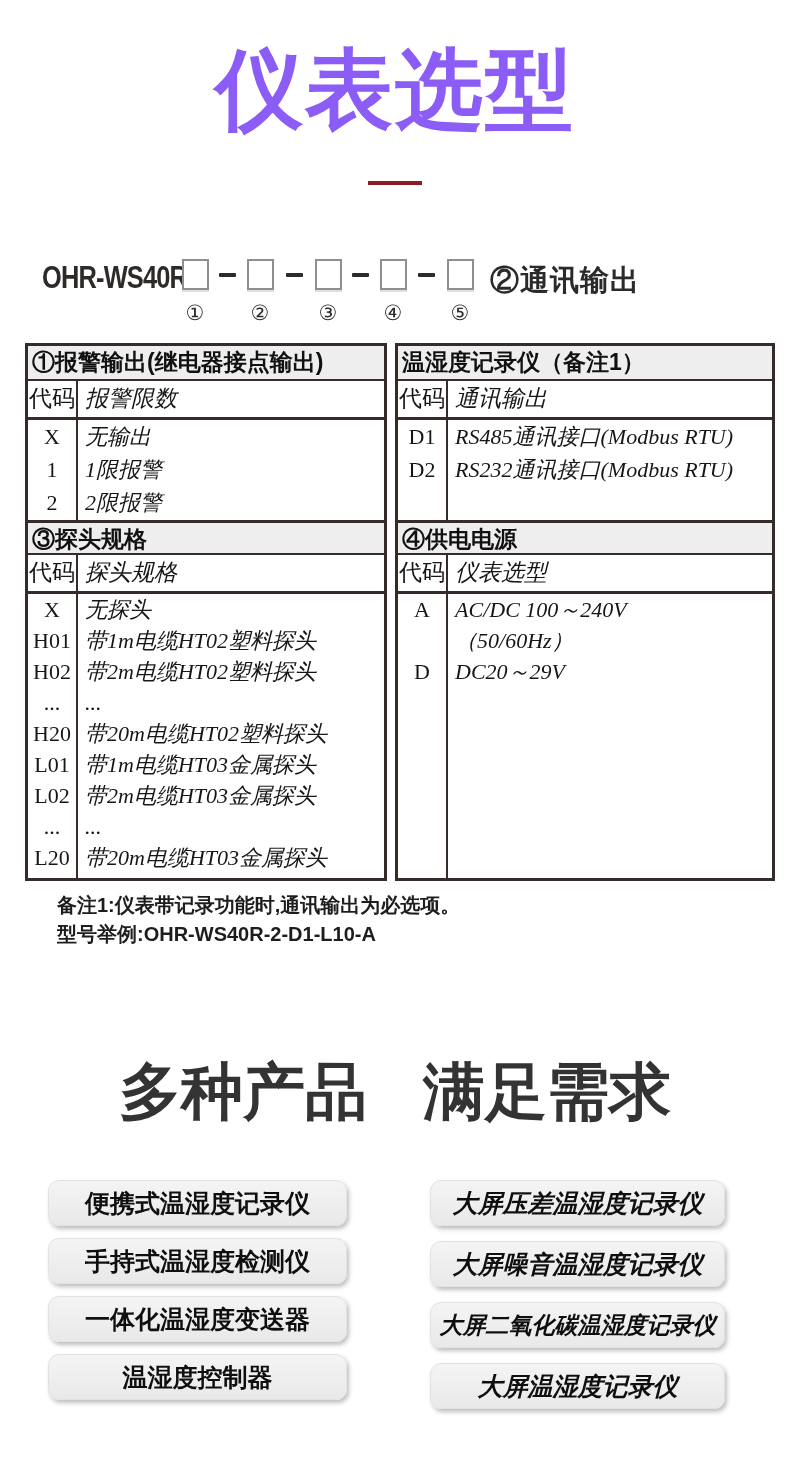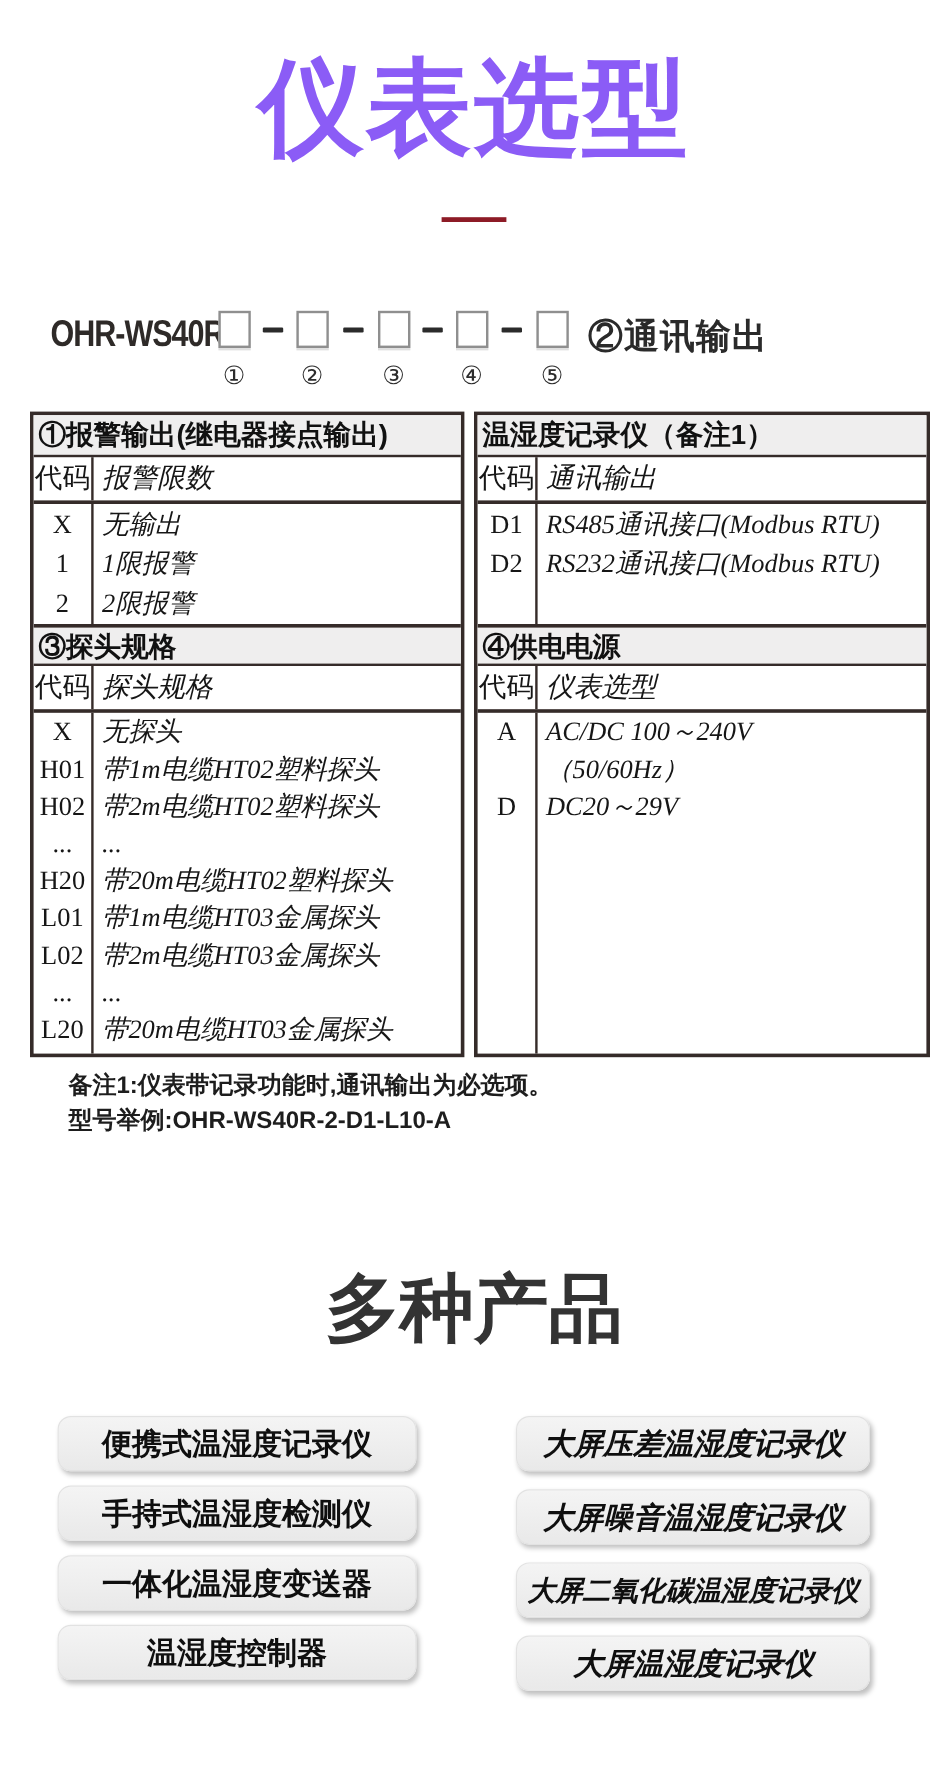--- a/index.html
+++ b/index.html
@@ -189,20 +189,21 @@
   </div>
 </div>
 
 <div class="notes">
   <div>备注1:仪表带记录功能时,通讯输出为必选项。</div>
   <div>型号举例:OHR-WS40R-2-D1-L10-A</div>
 </div>
 
 <div class="products-heading">
   <span>多种产品</span>
+  <span>满足需求</span>
 </div>
 
 <div class="products">
   <div class="prod-col left">
     <div class="prod-btn">便携式温湿度记录仪</div>
     <div class="prod-btn">手持式温湿度检测仪</div>
     <div class="prod-btn">一体化温湿度变送器</div>
     <div class="prod-btn">温湿度控制器</div>
   </div>
   <div class="prod-col right">

